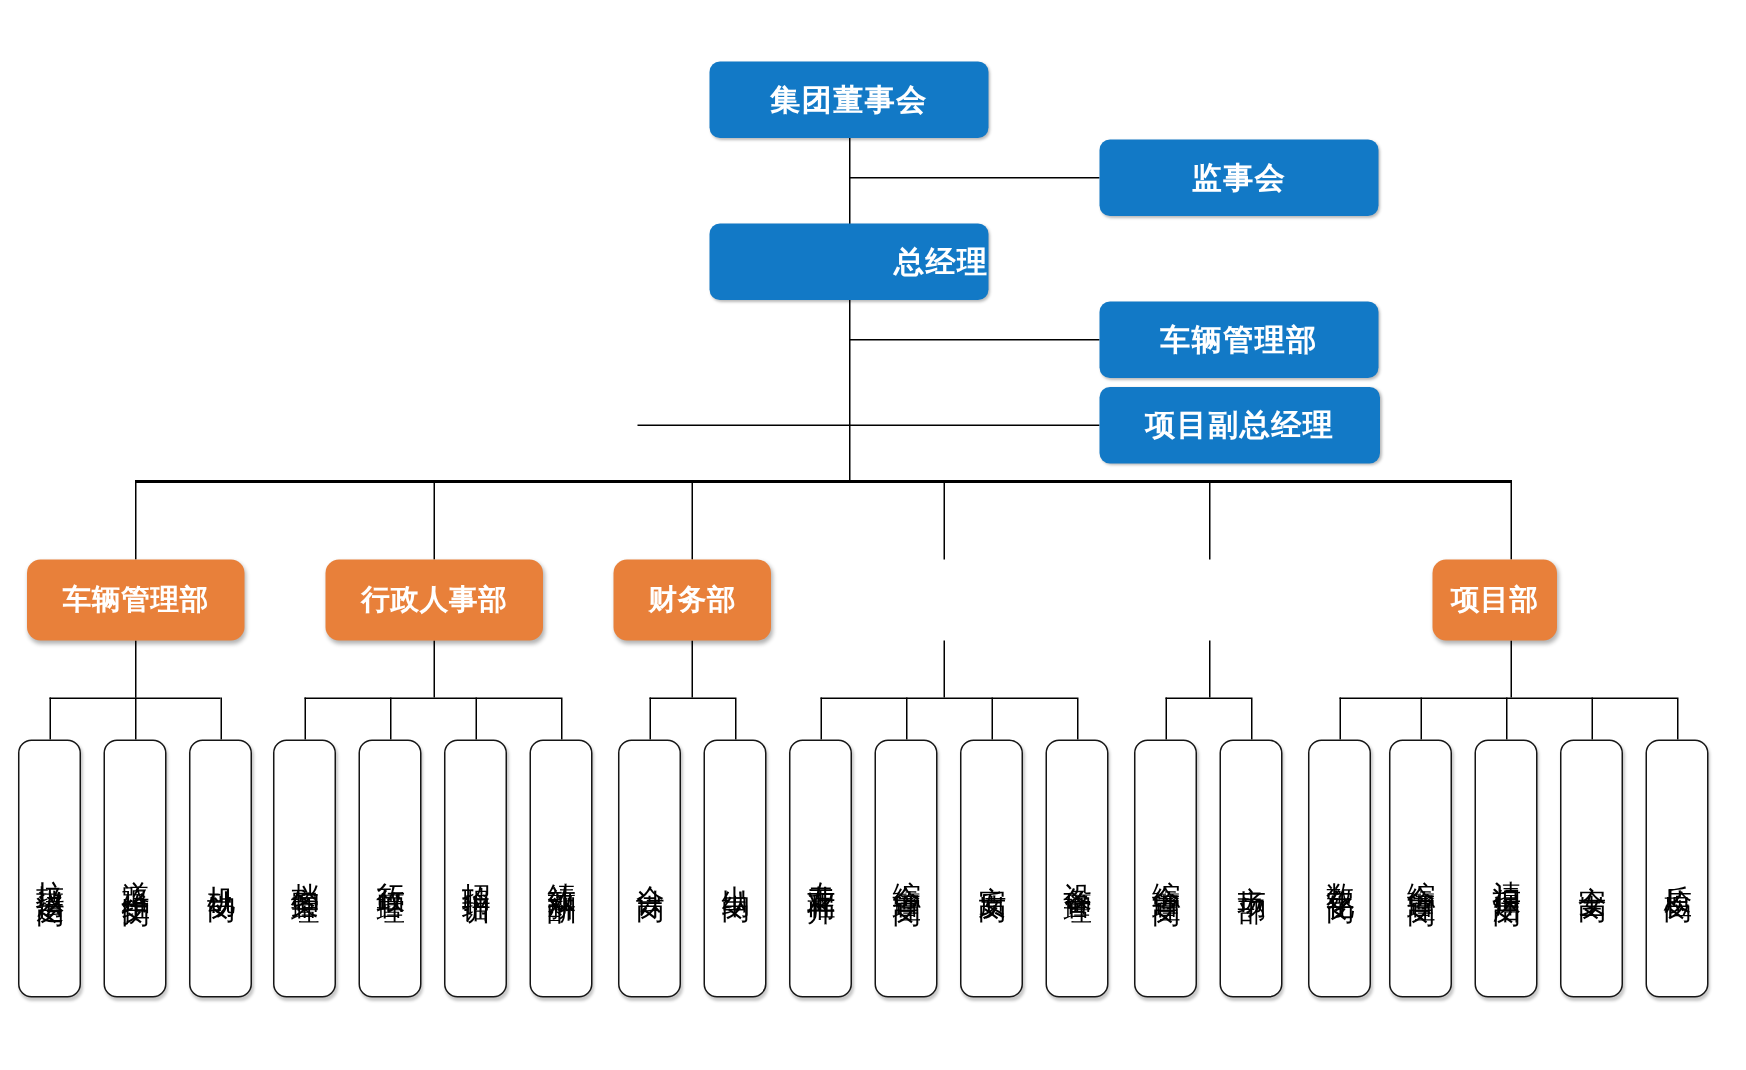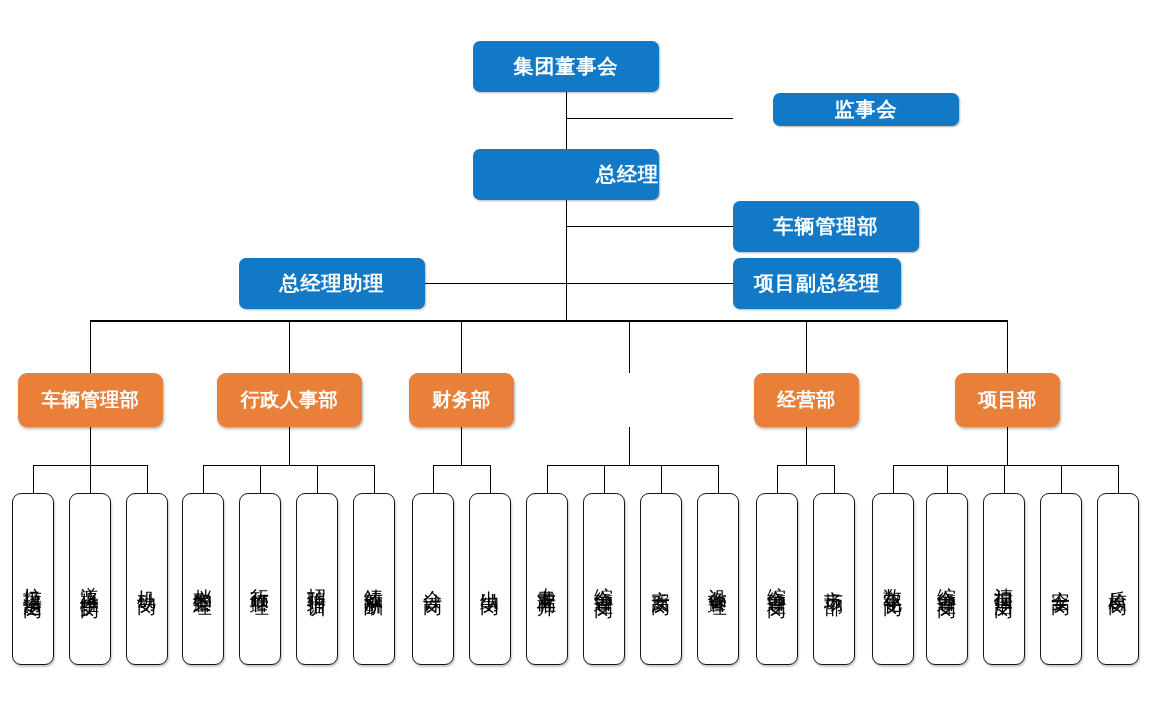--- a/index.html
+++ b/index.html
@@ -112,53 +112,47 @@
   <div class="ln v" style="left:893px;top:465px;height:28px;"></div>
   <div class="ln v" style="left:947px;top:465px;height:28px;"></div>
   <div class="ln v" style="left:1004px;top:465px;height:28px;"></div>
   <div class="ln v" style="left:1061px;top:465px;height:28px;"></div>
   <div class="ln v" style="left:1118px;top:465px;height:28px;"></div>
 
   <div class="node blue" style="left:473px;top:41px;width:186px;height:51px;">
     <span class="htxt">集团董事会</span>
   </div>
 
-  <div class="node blue" style="left:733px;top:93px;width:186px;height:33px;margin-left:40px;">
+  <div class="node blue" style="left:733px;top:93px;width:186px;height:51px;">
     <span class="htxt">监事会</span>
   </div>
 
   <div class="node blue" style="left:473px;top:149px;width:186px;height:51px;justify-content:flex-end;">
     <span class="htxt">总经理</span>
   </div>
 
   <div class="node blue" style="left:733px;top:201px;width:186px;height:51px;">
     <span class="htxt">车辆管理部</span>
   </div>
 
-  <div class="node blue" style="left:733px;top:258px;width:168px;height:51px;">
+  <div class="node blue" style="left:733px;top:258px;width:187px;height:51px;">
     <span class="htxt">项目副总经理</span>
   </div>
 
-  <div class="node blue" style="left:239px;top:258px;width:186px;height:51px;">
-    <span class="htxt">总经理助理</span>
-  </div>
 
   <div class="node orange" style="left:18px;top:373px;width:145px;height:54px;">
     <span class="htxt">车辆管理部</span>
   </div>
   <div class="node orange" style="left:217px;top:373px;width:145px;height:54px;">
     <span class="htxt">行政人事部</span>
   </div>
   <div class="node orange" style="left:409px;top:373px;width:105px;height:54px;">
     <span class="htxt">财务部</span>
   </div>
-  <div class="node orange" style="left:754px;top:373px;width:105px;height:54px;">
-    <span class="htxt">经营部</span>
-  </div>
-  <div class="node orange" style="left:955px;top:373px;width:105px;height:54px;">
+  <div class="node orange" style="left:955px;top:373px;width:83px;height:54px;">
     <span class="htxt">项目部</span>
   </div>
 
   <div class="node post" style="left:12px;top:493px;width:42px;height:172px;">
     <span class="vtxt">垃圾清运岗</span>
   </div>
   <div class="node post" style="left:69px;top:493px;width:42px;height:172px;">
     <span class="vtxt">道路维护岗</span>
   </div>
   <div class="node post" style="left:126px;top:493px;width:42px;height:172px;">

